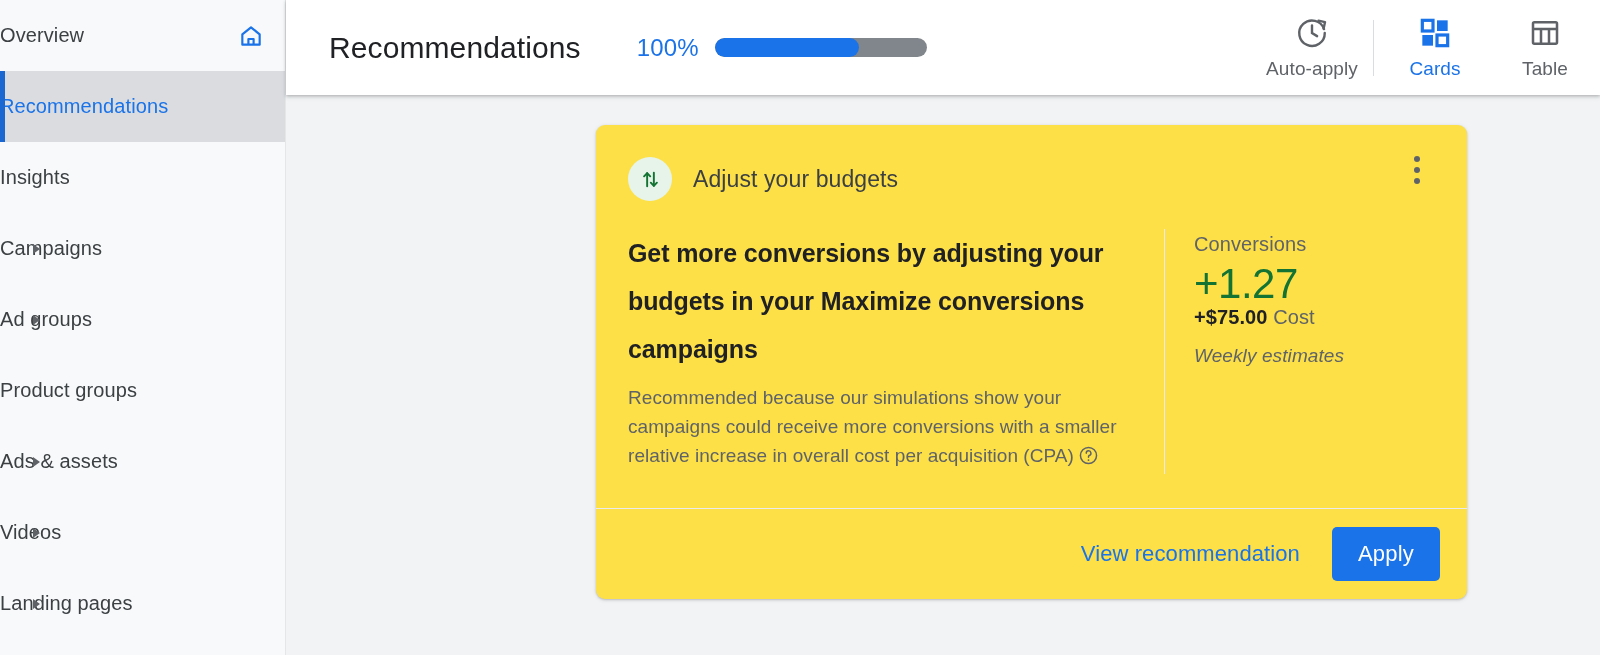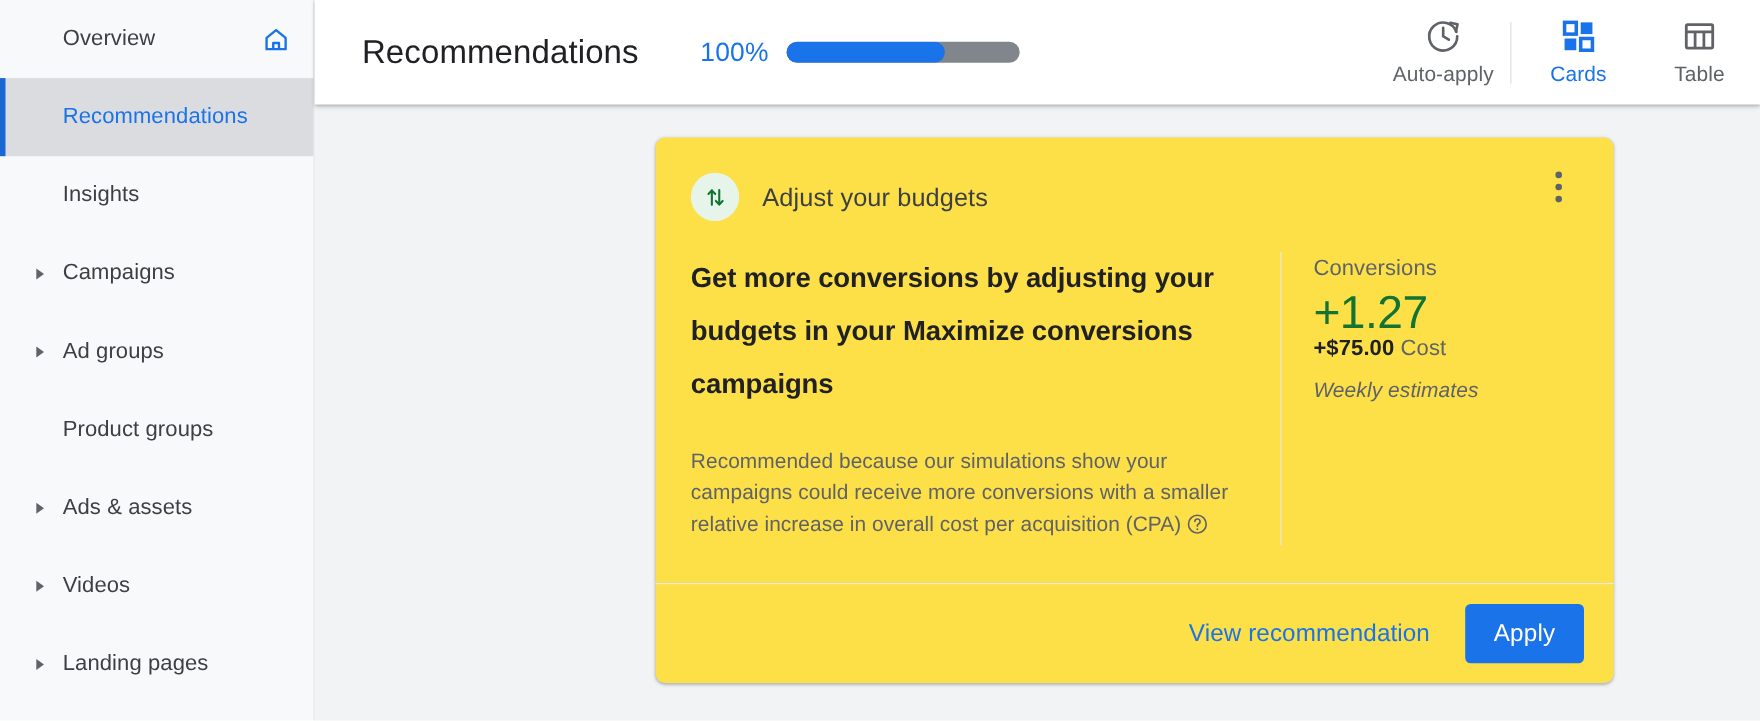--- a/index.html
+++ b/index.html
@@ -19,21 +19,20 @@
     flex: 0 0 286px;
     position: relative;
     z-index: 1;
     padding-top: 0;
   }
   .nav-item {
     position: relative;
     height: 71px;
     display: flex;
     align-items: center;
-    padding-left: 57px;
     padding-right: 14px;
     font-size: 20px;
     color: #3c4043;
     letter-spacing: .1px;
     white-space: nowrap;
     cursor: pointer;
   }
   .nav-item .caret {
     position: absolute;
     left: 33px;
@@ -200,21 +199,21 @@
   }
   .card-left { flex: 0 0 536px; padding-right: 30px; }
   .headline {
     font-size: 25px;
     line-height: 48px;
     color: #202124;
     font-weight: 700;
     letter-spacing: -.1px;
   }
   .rationale {
-    margin-top: 32px;
+    margin-top: 10px;
     font-size: 19px;
     line-height: 29px;
     color: #5f6368;
     letter-spacing: .05px;
   }
   .help-icon {
     display: inline-block;
     vertical-align: -4px;
     margin-left: 4px;
     cursor: pointer;

